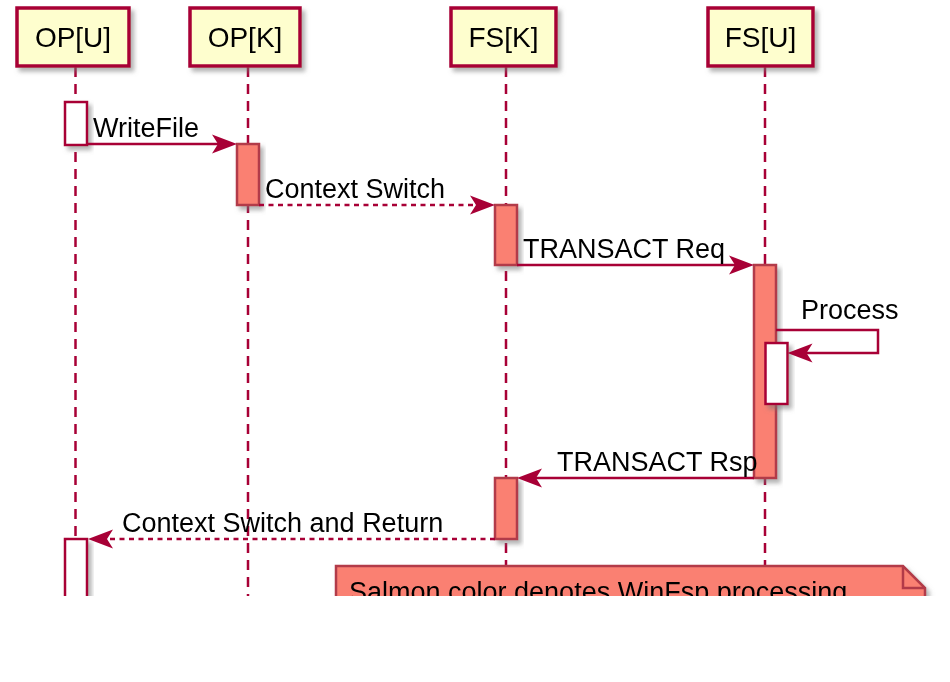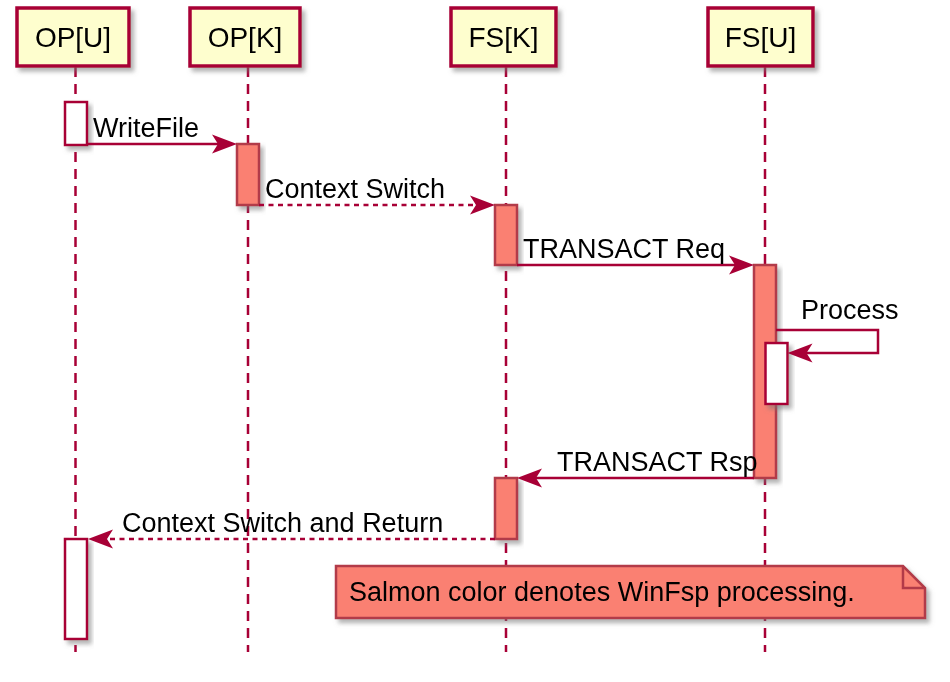--- a/index.html
+++ b/index.html
@@ -1,17 +1,17 @@
 <!DOCTYPE html>
 <html style="--background: #FFFFFF; --participant_fill: #FEFECE; --line: #A80036; --salmon: #FA8072; --salmon_border: #B23A48; --activation_white: #FFFFFF; --text: #000000;"><head>
 <meta charset="utf-8">
 <style>
   html, body { margin: 0; padding: 0; background: #ffffff; }
   .stage {
-    width: 950px; height: 682px; position: relative;
+    width: 950px; height: 596px; position: relative;
     background: var(--background, #ffffff);
     font-family: "Liberation Sans", sans-serif;
   }
   svg text {
     font-family: "Liberation Sans", sans-serif;
     fill: var(--text, #000000);
   }
   .plabel { font-size: 28px; text-anchor: middle; }
   .mlabel { font-size: 27px; }
   .nlabel { font-size: 27px; }

